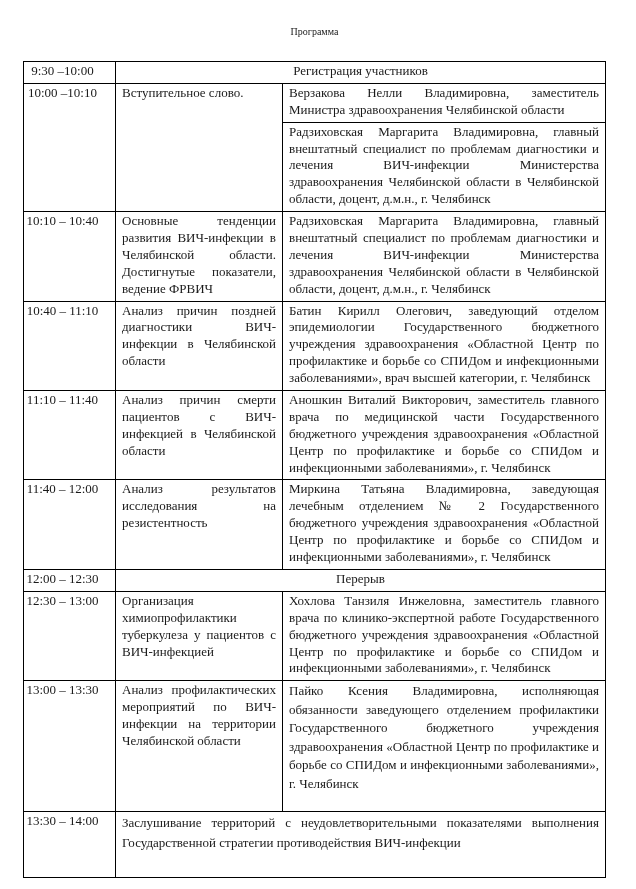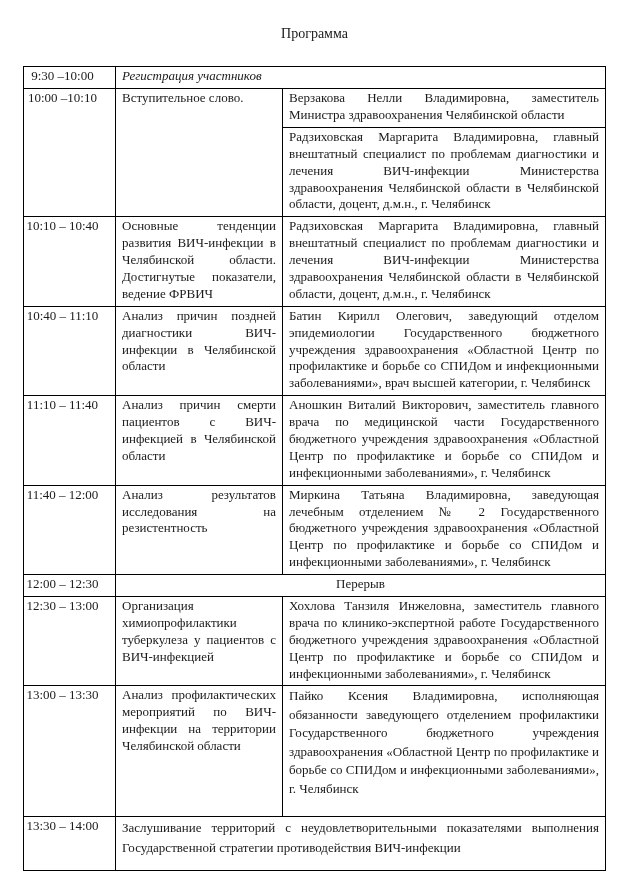--- a/index.html
+++ b/index.html
@@ -10,21 +10,21 @@
   }
   body {
     width: 636px; height: 889px;
     font-family: "Liberation Serif", "DejaVu Serif", serif;
     font-size: 13px;
     line-height: 1.3;
     overflow: hidden;
   }
   .page { padding: 25px 30px 0 23px; }
   .title {
-    font-size: 14px;
+    font-size: 10px;
     font-weight: 400;
     text-align: center;
     margin: 0 0 23px 0;
   }
   table.program {
     border-collapse: collapse;
     width: 582px;
     table-layout: fixed;
   }
   td {
@@ -39,26 +39,26 @@
     padding-right: 16px;
   }
   td.topic { text-align: justify; }
   td.speaker { text-align: justify; }
   td.stack { padding: 0; }
   .speaker-par {
     padding: 1px 6px 3px 6px;
     text-align: justify;
   }
   .speaker-par + .speaker-par { border-top: 1px solid #000; }
-  td.merged-center { text-align: left; font-style: italic; }
+  td.merged-center { text-align: center; }
   td.merged-left   { text-align: center; }
   td.merged-justify {
     text-align: justify;
     line-height: 1.55;
-    padding-bottom: 12px;
+    padding-bottom: 24px;
   }
   
   tr.row-9 td { padding-bottom: 18px; margin-top: 39px; }
   tr.row-9 td.speaker { line-height: 1.42; }
 </style>
 </head>
 <body>
 
 <div class="page">
   <h1 class="title">Программа</h1>

